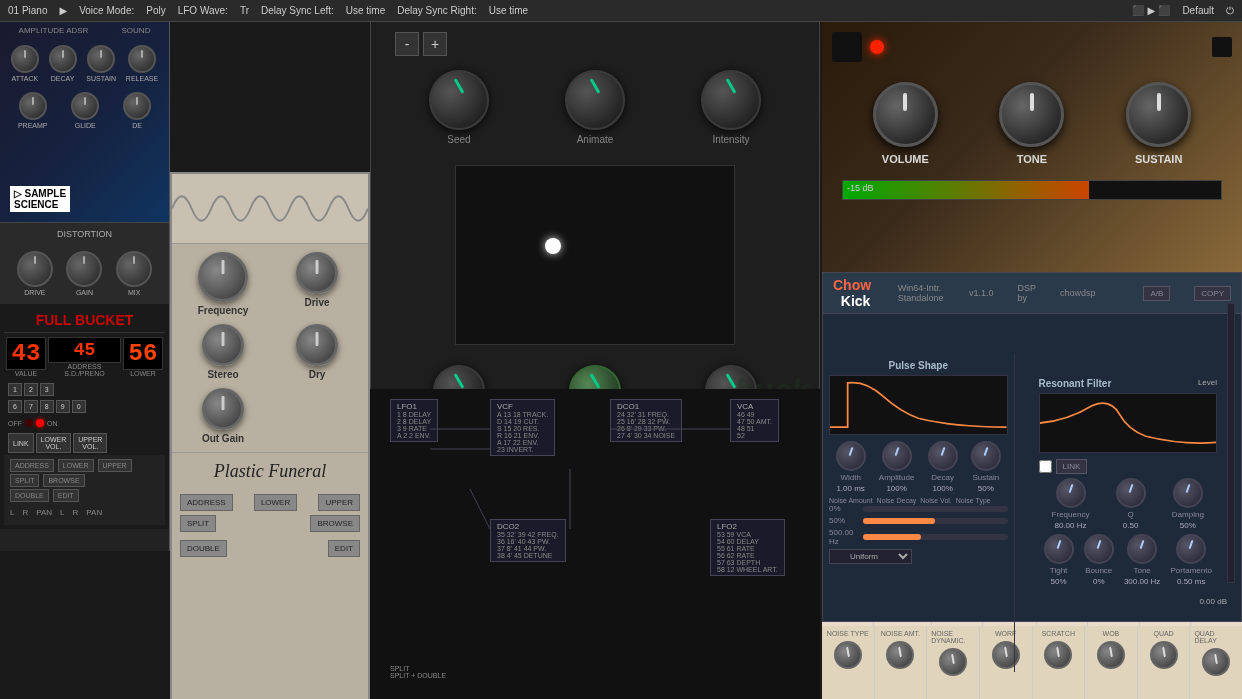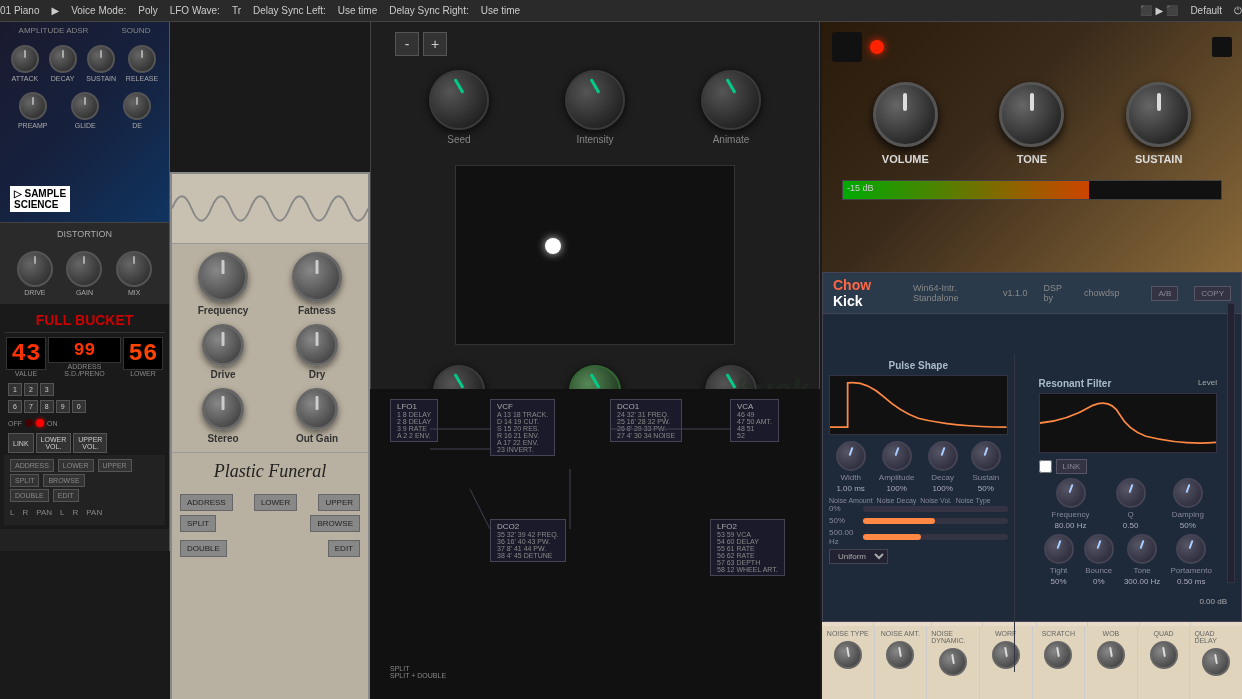--- a/index.html
+++ b/index.html
@@ -13,21 +13,21 @@
     }
 
     
     .top-bar {
       position: absolute;
       top: 0; left: 0; right: 0;
       height: 22px;
       background: #2a2a2a;
       display: flex;
       align-items: center;
-      padding: 0 0;
+      padding: 0 8px;
       gap: 12px;
       border-bottom: 1px solid #444;
       z-index: 100;
     }
     .top-bar-text {
       color: #ccc;
       font-size: 10px;
     }
 
     
@@ -491,21 +491,21 @@
       height: 350px;
       background: #1e2a3a;
       border: 1px solid #445;
       z-index: 20;
     }
     .ck-title-bar {
       background: #2a3a4a;
       padding: 4px 10px;
       display: flex;
       align-items: center;
-      gap: 16px;
+      gap: 24px;
       border-bottom: 1px solid #445;
     }
     .ck-title {
       color: white;
       font-size: 14px;
     }
     .ck-title span.chow {
       color: #ff6644;
       font-weight: bold;
     }
@@ -617,21 +617,21 @@
       color: #889;
       font-size: 8px;
       padding: 2px 6px;
       cursor: pointer;
     }
     .ck-dropdown {
       background: #223;
       border: 1px solid #445;
       color: #aaa;
       font-size: 8px;
-      padding: 1px 4px;
+      padding: 1px 16px;
     }
     .ck-knob-row {
       display: flex;
       justify-content: space-around;
       margin-top: 4px;
     }
 
     
     .keyboard-bar {
       position: absolute;
@@ -827,21 +827,21 @@
     </div>
 
     <div class="fb-section">
       <div class="fb-title">FULL BUCKET</div>
       <div class="fb-display">
         <div>
           <div class="led-display">43</div>
           <div style="color:#888;font-size:7px;text-align:center;">VALUE</div>
         </div>
         <div>
-          <div class="led-display" style="font-size:18px;">99</div>
+          <div class="led-display" style="font-size:18px;">45</div>
           <div style="color:#888;font-size:7px;text-align:center;">ADDRESS
 S.D./PRENO</div>
         </div>
         <div>
           <div class="led-display" style="font-size:24px;color:#ff4400;">56</div>
           <div style="color:#888;font-size:7px;text-align:center;">LOWER</div>
         </div>
       </div>
       <div class="fb-buttons">
         <button class="fb-btn">1</button>
@@ -897,34 +897,30 @@
       <svg class="pf-wave-svg" viewBox="0 0 200 70">
         <path d="M0,35 Q10,10 20,35 Q30,60 40,35 Q50,10 60,35 Q70,60 80,35 Q90,10 100,35 Q110,60 120,35 Q130,10 140,35 Q150,60 160,35 Q170,10 180,35 Q190,60 200,35" fill="none" stroke="#888" stroke-width="2"></path>
       </svg>
     </div>
     <div class="pf-knob-section">
       <div class="pf-knob-group">
         <div class="pf-knob"></div>
         <span class="pf-knob-label">Frequency</span>
       </div>
       <div class="pf-knob-group">
-        <div class="pf-knob"></div>
-        <span class="pf-knob-label">Fatness</span>
+        <div class="pf-knob" style="width:42px;height:42px;"></div>
+        <span class="pf-knob-label">Drive</span>
       </div>
       <div class="pf-knob-group">
         <div class="pf-knob" style="width:42px;height:42px;"></div>
-        <span class="pf-knob-label">Drive</span>
+        <span class="pf-knob-label">Stereo</span>
       </div>
       <div class="pf-knob-group">
         <div class="pf-knob" style="width:42px;height:42px;"></div>
         <span class="pf-knob-label">Dry</span>
-      </div>
-      <div class="pf-knob-group">
-        <div class="pf-knob" style="width:42px;height:42px;"></div>
-        <span class="pf-knob-label">Stereo</span>
       </div>
       <div class="pf-knob-group">
         <div class="pf-knob" style="width:42px;height:42px;"></div>
         <span class="pf-knob-label">Out Gain</span>
       </div>
     </div>
     <div class="pf-title">Plastic Funeral</div>
     <div class="pf-bottom-buttons">
       <button class="pf-bottom-btn">ADDRESS</button>
       <button class="pf-bottom-btn">LOWER</button>
@@ -946,25 +942,25 @@
         <button class="pm-btn">+</button>
       </div>
     </div>
     <div class="diffuse-knob-row">
       <div class="d-knob-group">
         <div class="d-knob" style="width:60px;height:60px;"></div>
         <span class="d-knob-label">Seed</span>
       </div>
       <div class="d-knob-group">
         <div class="d-knob" style="width:60px;height:60px;"></div>
-        <span class="d-knob-label">Intensity</span>
+        <span class="d-knob-label">Animate</span>
       </div>
       <div class="d-knob-group">
         <div class="d-knob" style="width:60px;height:60px;"></div>
-        <span class="d-knob-label">Animate</span>
+        <span class="d-knob-label">Intensity</span>
       </div>
     </div>
 
     <div style="position:relative;">
       <div class="xy-pad">
         <div class="xy-dot"></div>
       </div>
     </div>
 
     <div class="diffuse-knob-row">

